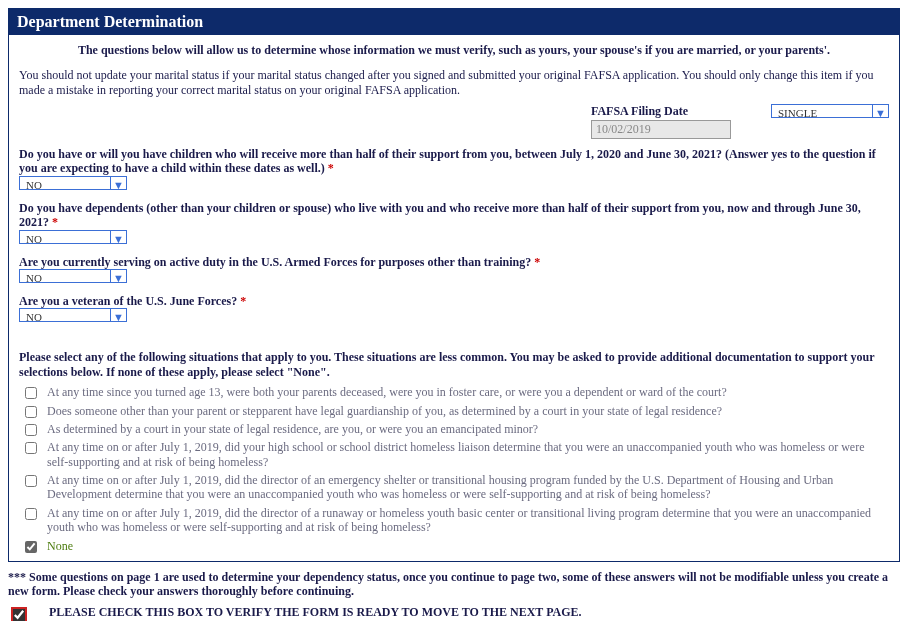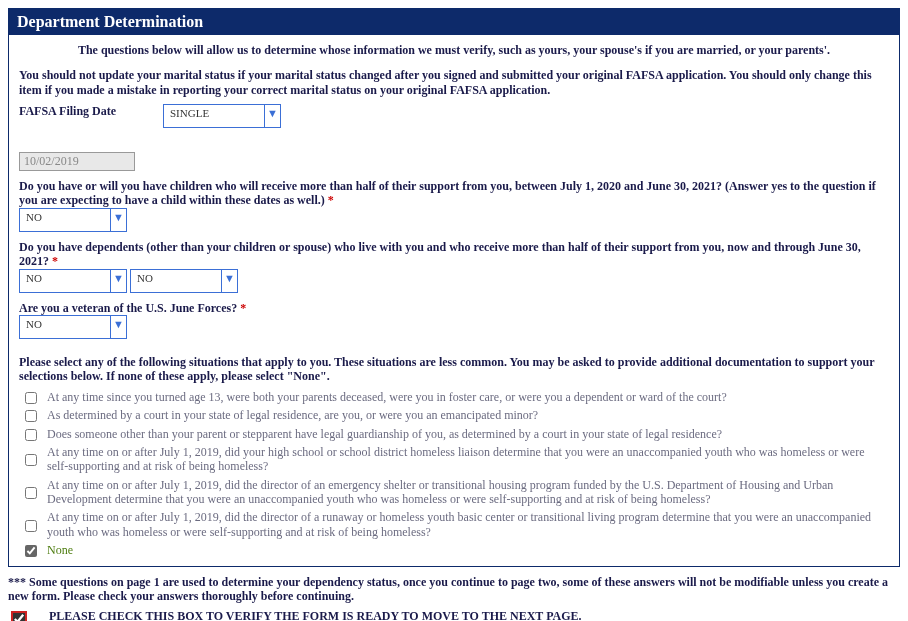--- a/index.html
+++ b/index.html
@@ -26,55 +26,55 @@
     padding: 8px 10px 6px 10px;
     background: #fff;
   }
   .intro {
     font-weight: bold;
     margin-bottom: 10px;
     line-height: 1.25;
     text-align: center;
   }
   .warn {
-    font-weight: bold;
+    font-weight: normal;
     margin-bottom: 6px;
     line-height: 1.25;
   }
   .row-two {
     display: flex;
-    gap: 28px;
+    gap: 40px;
     margin-bottom: 6px;
+    justify-content: flex-end;
   }
   .labelcol {
     display: flex;
     flex-direction: column;
   }
   .field-label {
     font-weight: bold;
     font-size: 12px;
     margin-bottom: 1px;
   }
   .req { color: #c00; font-weight: bold; }
   input[type="text"].date {
-    width: 116px;
+    width: 140px;
     padding: 1px 4px;
     border: 1px solid #999;
     background: #e8e8e8;
     color: #888;
     font-family: inherit;
     font-size: 12px;
-    margin-top: 32px;
   }
   .select-wrap {
     display: inline-flex;
     align-items: stretch;
     border: 1px solid #3b6fd6;
     background: #fff;
-    height: 24px;
+    height: 14px;
     line-height: 16px;
   }
   .select-wrap .opt {
     padding: 0 6px;
     min-width: 100px;
     font-size: 11px;
     color: #333;
   }
   .select-wrap .arrow {
     width: 16px;
@@ -85,27 +85,27 @@
   }
   .q {
     font-weight: bold;
     margin-top: 8px;
     line-height: 1.2;
     font-family: Liberation Serif, serif;
   }
   .select-small .opt { min-width: 90px; }
   .situations-intro {
     font-weight: bold;
-    margin-top: 16px;
+    margin-top: 25px;
     line-height: 1.2;
   }
   .check-list { margin-top: 4px; }
   .check-row {
     display: flex;
-    align-items: center;
+    align-items: flex-start;
     gap: 10px;
     padding: 2px 6px;
     color: #6b6b80;
     font-weight: normal;
     line-height: 1.2;
   }
   .check-row input[type="checkbox"] {
     margin: 2px 0 0 0;
     width: 12px; height: 12px;
     accent-color: #666;
@@ -180,20 +180,24 @@
 
     <div class="q">
       <span>Do you have dependents (other than your children or spouse) who live with you and who receive more than half of their support from you, now and through June 30, 2021?</span>
       <span class="req">*</span>
     </div>
     <div class="select-wrap select-small">
       <span class="opt">NO</span>
       <span class="arrow">▼</span>
     </div>
 
+    <div class="q">
+      <span>Are you currently serving on active duty in the U.S. Armed Forces for purposes other than training?</span>
+      <span class="req">*</span>
+    </div>
     <div class="select-wrap select-small">
       <span class="opt">NO</span>
       <span class="arrow">▼</span>
     </div>
 
     <div class="q">
       <span>Are you a veteran of the U.S. June Forces?</span>
       <span class="req">*</span>
     </div>
     <div class="select-wrap select-small">
@@ -202,25 +206,25 @@
     </div>
 
     <div class="situations-intro">Please select any of the following situations that apply to you. These situations are less common. You may be asked to provide additional documentation to support your selections below. If none of these apply, please select "None".</div>
     <div class="check-list">
         <div class="check-row">
           <input type="checkbox" style="">
           <span>At any time since you turned age 13, were both your parents deceased, were you in foster care, or were you a dependent or ward of the court?</span>
         </div>
         <div class="check-row">
           <input type="checkbox" style="">
+          <span>Does someone other than your parent or stepparent have legal guardianship of you, as determined by a court in your state of legal residence?</span>
+        </div>
+        <div class="check-row">
+          <input type="checkbox" style="">
           <span>As determined by a court in your state of legal residence, are you, or were you an emancipated minor?</span>
-        </div>
-        <div class="check-row">
-          <input type="checkbox" style="">
-          <span>Does someone other than your parent or stepparent have legal guardianship of you, as determined by a court in your state of legal residence?</span>
         </div>
         <div class="check-row">
           <input type="checkbox" style="">
           <span>At any time on or after July 1, 2019, did your high school or school district homeless liaison determine that you were an unaccompanied youth who was homeless or were self-supporting and at risk of being homeless?</span>
         </div>
         <div class="check-row">
           <input type="checkbox" style="">
           <span>At any time on or after July 1, 2019, did the director of an emergency shelter or transitional housing program funded by the U.S. Department of Housing and Urban Development determine that you were an unaccompanied youth who was homeless or were self-supporting and at risk of being homeless?</span>
         </div>
         <div class="check-row">

